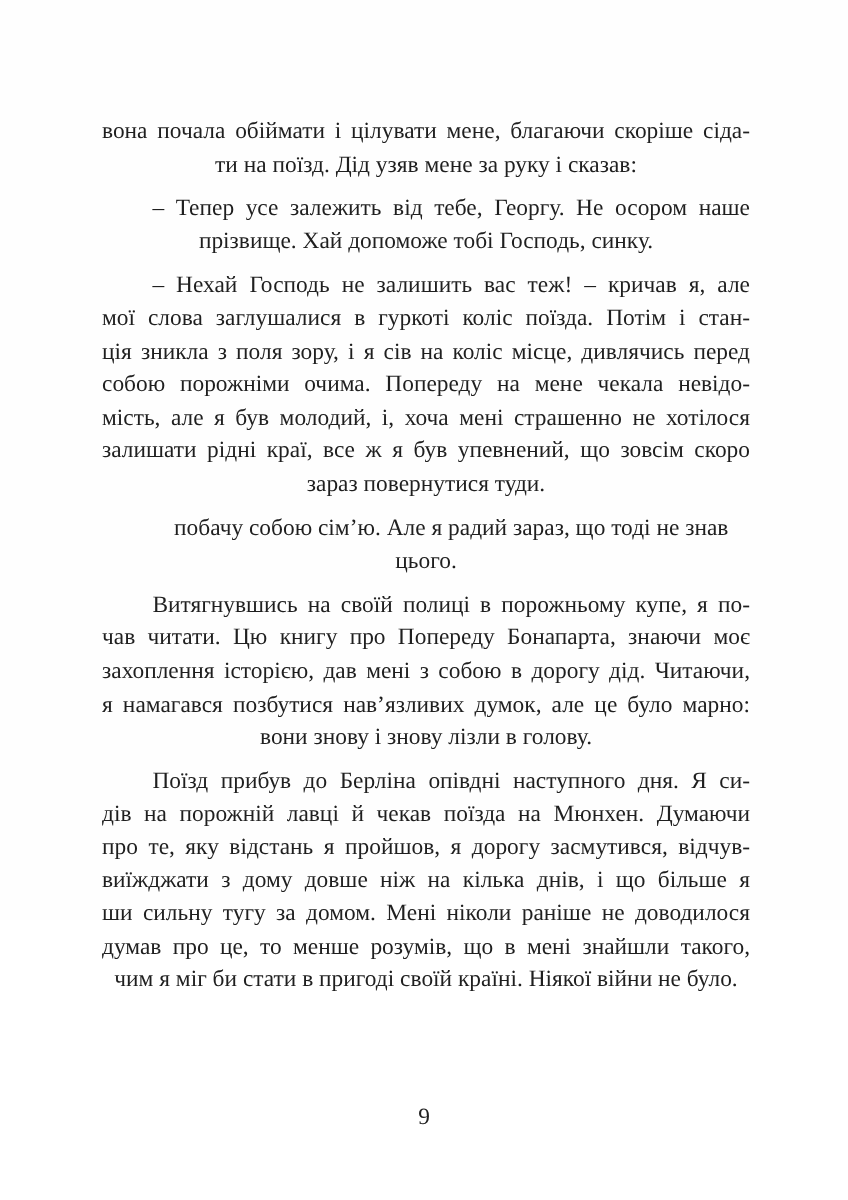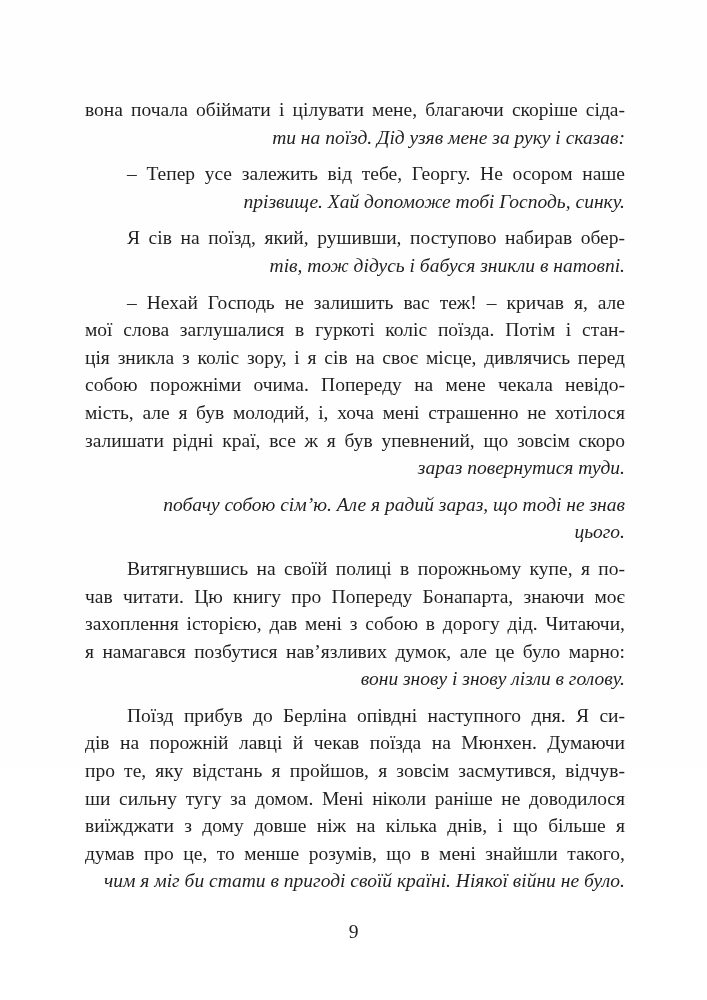--- a/index.html
+++ b/index.html
@@ -29,23 +29,22 @@
   .para {
     margin: 0 0 9px 0;
     padding: 0;
   }
   .line {
     text-align: justify;
     text-align-last: justify;
     white-space: normal;
   }
   .line.last {
-    text-align: right;
+    text-align: center;
     text-align-last: auto;
-    font-style: italic;
   }
   .para.indent .line:first-child {
     text-indent: 42px;
   }
   .page-number {
     position: absolute;
     left: 0;
     top: 921px;
     width: 707px;
     text-align: center;
@@ -60,46 +59,42 @@
   <div class="text-block" id="text-block">
       <div class="para">
         <div class="line">вона почала обіймати і цілувати мене, благаючи скоріше сіда-</div>
         <div class="line last">ти на поїзд. Дід узяв мене за руку і сказав:</div>
       </div>
       <div class="para indent">
         <div class="line">– Тепер усе залежить від тебе, Георгу. Не осором наше</div>
         <div class="line last">прізвище. Хай допоможе тобі Господь, синку.</div>
       </div>
       <div class="para indent">
-        <div class="line">Я сів на поїзд, який, рушивши, поступово набирав обер-</div>
-        <div class="line last">тів, тож дідусь і бабуся зникли в натовпі.</div>
-      </div>
-      <div class="para indent">
         <div class="line">– Нехай Господь не залишить вас теж! – кричав я, але</div>
         <div class="line">мої слова заглушалися в гуркоті коліс поїзда. Потім і стан-</div>
-        <div class="line">ція зникла з коліс зору, і я сів на своє місце, дивлячись перед</div>
+        <div class="line">ція зникла з поля зору, і я сів на коліс місце, дивлячись перед</div>
         <div class="line">собою порожніми очима. Попереду на мене чекала невідо-</div>
         <div class="line">мість, але я був молодий, і, хоча мені страшенно не хотілося</div>
         <div class="line">залишати рідні краї, все ж я був упевнений, що зовсім скоро</div>
         <div class="line last">зараз повернутися туди.</div>
       </div>
       <div class="para indent">
         <div class="line last">побачу собою сім’ю. Але я радий зараз, що тоді не знав цього.</div>
       </div>
       <div class="para indent">
         <div class="line">Витягнувшись на своїй полиці в порожньому купе, я по-</div>
         <div class="line">чав читати. Цю книгу про Попереду Бонапарта, знаючи моє</div>
         <div class="line">захоплення історією, дав мені з собою в дорогу дід. Читаючи,</div>
         <div class="line">я намагався позбутися нав’язливих думок, але це було марно:</div>
         <div class="line last">вони знову і знову лізли в голову.</div>
       </div>
       <div class="para indent">
         <div class="line">Поїзд прибув до Берліна опівдні наступного дня. Я си-</div>
         <div class="line">дів на порожній лавці й чекав поїзда на Мюнхен. Думаючи</div>
-        <div class="line">про те, яку відстань я пройшов, я зовсім засмутився, відчув-</div>
+        <div class="line">про те, яку відстань я пройшов, я дорогу засмутився, відчув-</div>
+        <div class="line">виїжджати з дому довше ніж на кілька днів, і що більше я</div>
         <div class="line">ши сильну тугу за домом. Мені ніколи раніше не доводилося</div>
-        <div class="line">виїжджати з дому довше ніж на кілька днів, і що більше я</div>
         <div class="line">думав про це, то менше розумів, що в мені знайшли такого,</div>
         <div class="line last">чим я міг би стати в пригоді своїй країні. Ніякої війни не було.</div>
       </div>
     </div>
   <div class="page-number">9</div>
 </div>
 
 </body></html>

